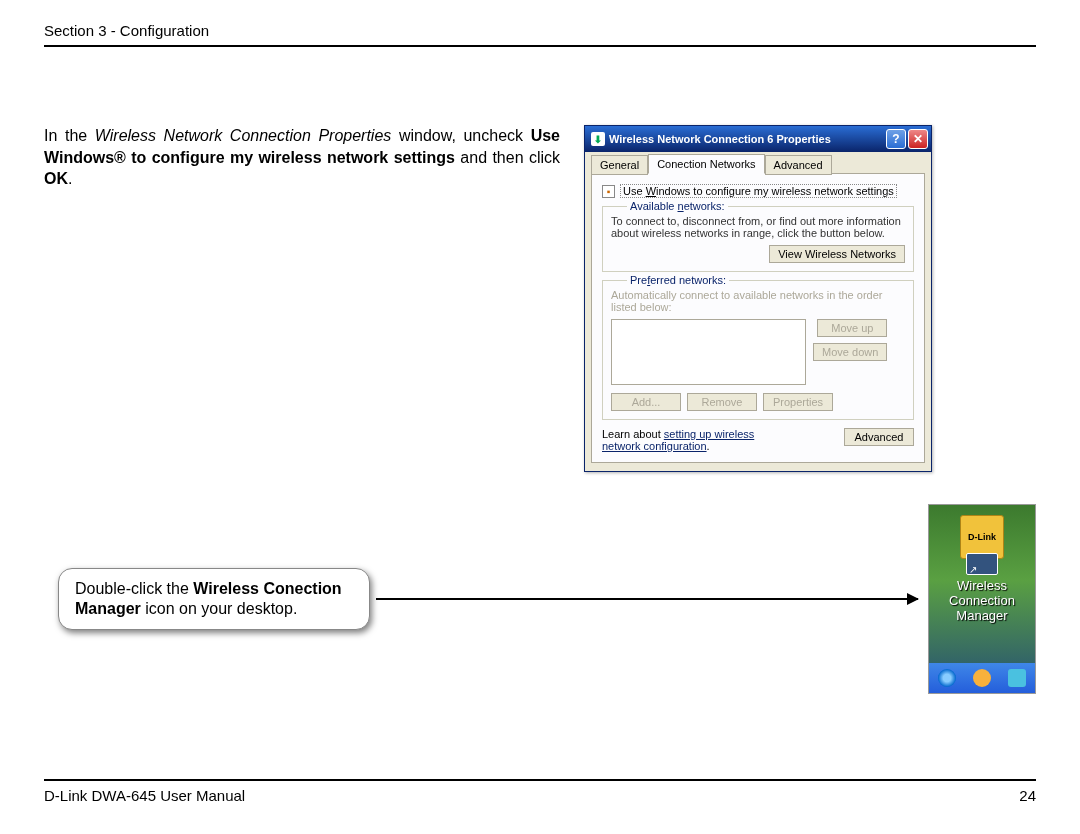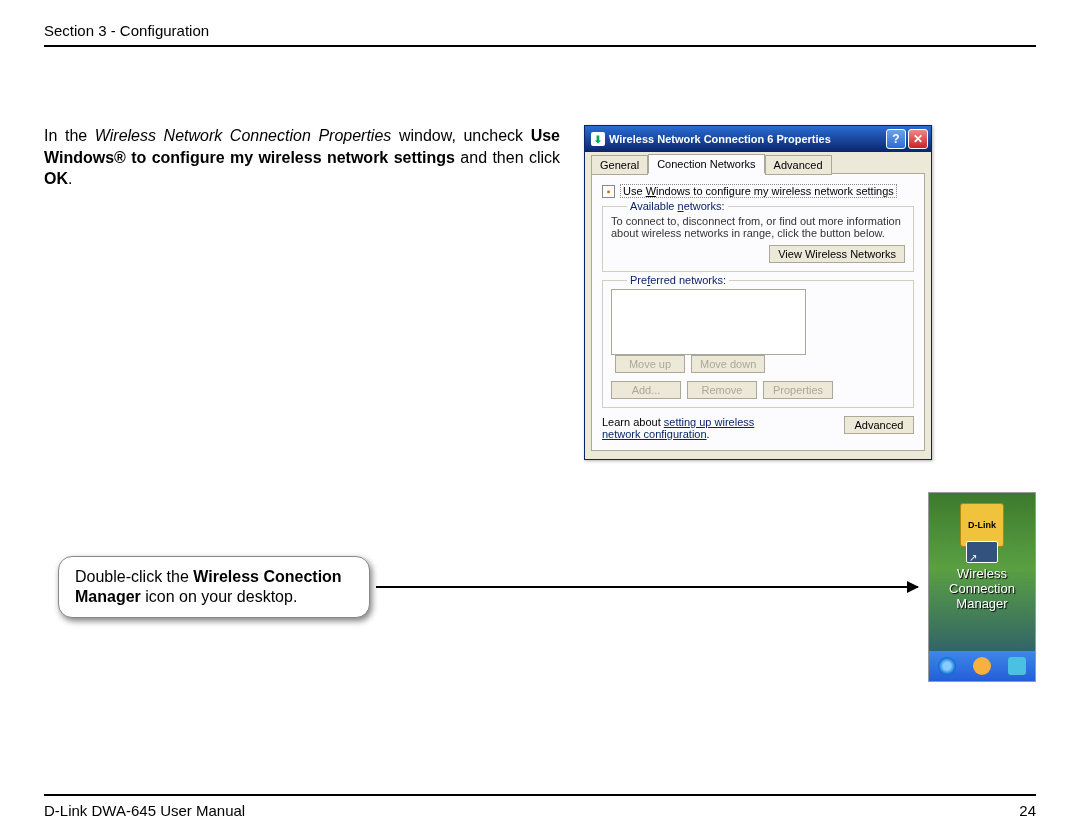--- a/index.html
+++ b/index.html
@@ -121,21 +121,21 @@
   background: #ece9d8;
   font-size: 11px;
   font-family: inherit;
 }
 .xp-button.small { min-width: 70px; }
 .xp-button.disabled { color: #aca899; }
 .xp-list {
   width: 195px; height: 66px; border: 1px solid #aca899; background: #fff;
   display: inline-block; vertical-align: top;
 }
-.xp-list-col { display: inline-flex; gap: 6px; margin-left: 4px; vertical-align: top; align-items: flex-end; }
+.xp-list-col { display: inline-flex; flex-direction: column; gap: 6px; margin-left: 4px; vertical-align: top; align-items: flex-end; }
 .xp-link { color: #0a246a; text-decoration: underline; cursor: pointer; }
 .xp-learn-row { display: flex; justify-content: space-between; align-items: flex-start; margin-top: 6px; gap: 17px; }
 .xp-foot { text-align: right; padding: 10px 6px 8px 0; background: #ece9d8; }
 
 
 .row2 {
   display: flex;
   align-items: center;
   margin-top: 32px;
   padding-left: 14px;
@@ -184,21 +184,21 @@
   background: linear-gradient(to bottom,#3f87e8,#245edb);
   display:flex;align-items:center;justify-content:space-around;
 }
 .tb-icon{width:18px;height:18px;border-radius:50%;}
 .tb-ie{background:radial-gradient(circle,#8cf 30%,#06c 70%);}
 .tb-p{background:#f7b13c;}
 .tb-m{background:#4ac1e0;border-radius:3px;}
 
 .footer {
   position: absolute;
-  bottom: 15px;
+  bottom: 30px;
   left: 44px; right: 44px;
   border-top: 2px solid #000;
   padding-top: 6px;
   display: flex; justify-content: space-between;
   font-size: 15px;
 }
 </style>
 </head>
 <body>
 
@@ -230,20 +230,21 @@
           </div>
 
           <div class="xp-group">
             <span class="xp-group-title"><span>Available </span><span class="ul">n</span><span>etworks:</span></span>
             <div class="xp-group-text">To connect to, disconnect from, or find out more information about wireless networks in range, click the button below.</div>
             <div class="xp-right"><button class="xp-button">View Wireless Networks</button></div>
           </div>
 
           <div class="xp-group">
             <span class="xp-group-title"><span>Pre</span><span class="ul">f</span><span>erred networks:</span></span>
+            <div class="xp-group-text disabled">Automatically connect to available networks in the order listed below:</div>
             <div>
               <div class="xp-list"></div>
               <div class="xp-list-col">
                 <button class="xp-button small disabled">Move up</button>
                 <button class="xp-button small disabled">Move down</button>
               </div>
             </div>
             <div style="margin-top:8px;display:flex;gap:6px;">
               <button class="xp-button small disabled">Add...</button>
               <button class="xp-button small disabled">Remove</button>

